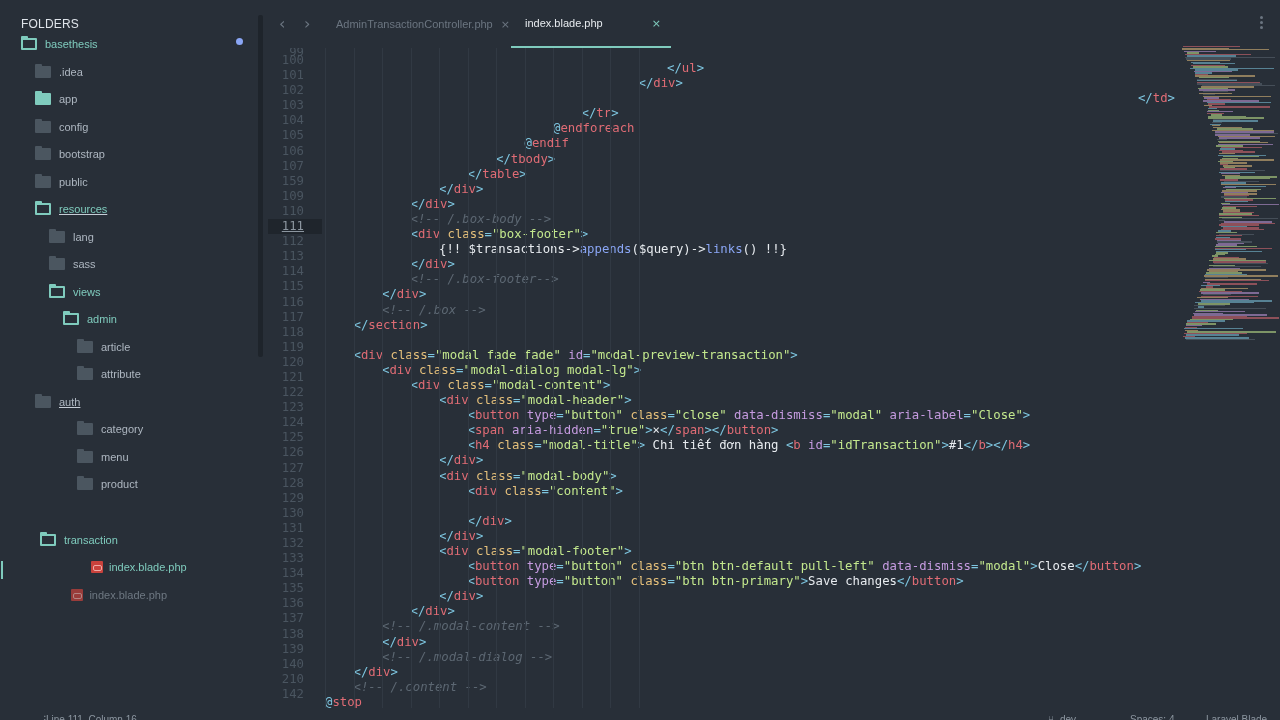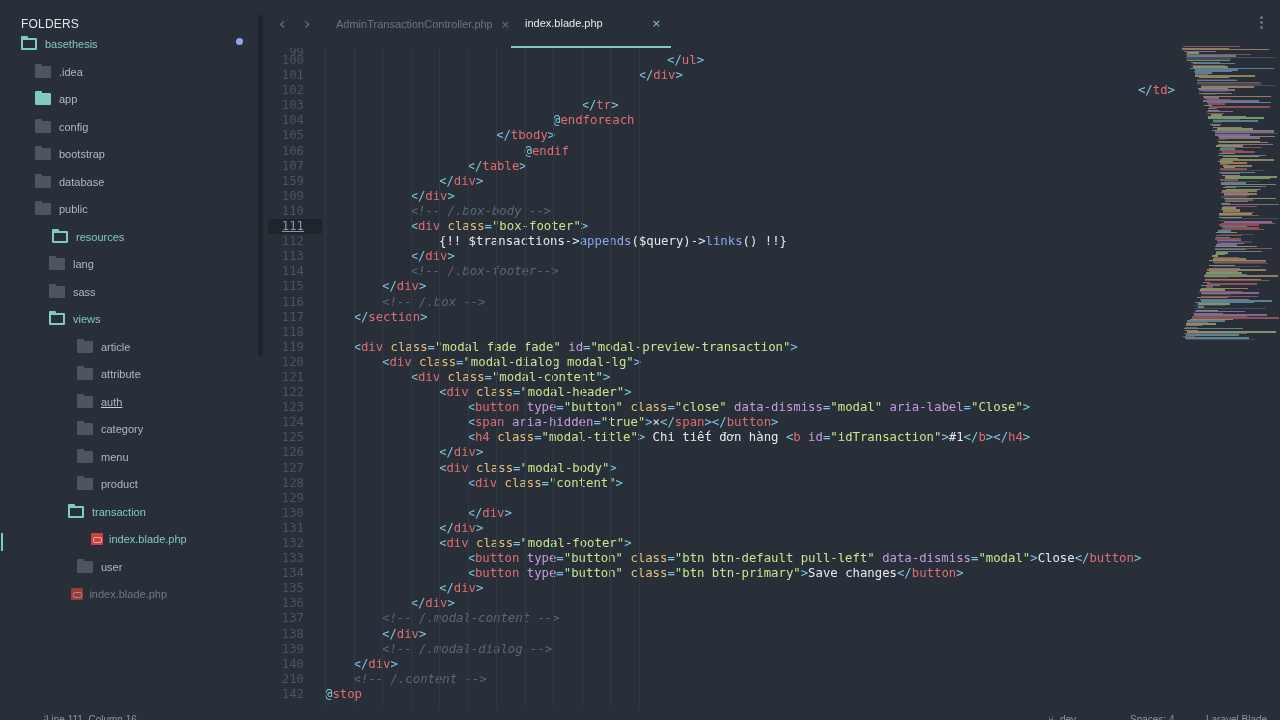--- a/index.html
+++ b/index.html
@@ -90,78 +90,74 @@
       <div class="tree-row" style="padding-left: 35px;">
         <span class="folder-icon closed"></span>
         <span class="label">config</span>
       </div>
       <div class="tree-row" style="padding-left: 35px;">
         <span class="folder-icon closed"></span>
         <span class="label">bootstrap</span>
       </div>
       <div class="tree-row" style="padding-left: 35px;">
         <span class="folder-icon closed"></span>
-        <span class="label">database</span>
-      </div>
-      <div class="tree-row" style="padding-left: 35px;">
-        <span class="folder-icon closed"></span>
         <span class="label">public</span>
       </div>
-      <div class="tree-row open" style="padding-left: 52px;">
+      <div class="tree-row open" style="padding-left: 35px; text-decoration: underline;">
         <span class="folder-icon open"></span>
         <span class="label">resources</span>
       </div>
       <div class="tree-row" style="padding-left: 49px;">
         <span class="folder-icon closed"></span>
         <span class="label">lang</span>
       </div>
       <div class="tree-row" style="padding-left: 49px;">
         <span class="folder-icon closed"></span>
         <span class="label">sass</span>
       </div>
       <div class="tree-row open" style="padding-left: 49px;">
         <span class="folder-icon open"></span>
         <span class="label">views</span>
       </div>
+      <div class="tree-row open" style="padding-left: 63px;">
+        <span class="folder-icon open"></span>
+        <span class="label">admin</span>
+      </div>
       <div class="tree-row" style="padding-left: 77px;">
         <span class="folder-icon closed"></span>
         <span class="label">article</span>
       </div>
       <div class="tree-row" style="padding-left: 77px;">
         <span class="folder-icon closed"></span>
         <span class="label">attribute</span>
       </div>
-      <div class="tree-row" style="padding-left: 77px; text-decoration: underline;">
+      <div class="tree-row" style="padding-left: 35px; text-decoration: underline;">
         <span class="folder-icon closed"></span>
         <span class="label">auth</span>
       </div>
       <div class="tree-row" style="padding-left: 77px;">
         <span class="folder-icon closed"></span>
         <span class="label">category</span>
       </div>
       <div class="tree-row" style="padding-left: 77px;">
         <span class="folder-icon closed"></span>
         <span class="label">menu</span>
       </div>
       <div class="tree-row" style="padding-left: 77px;">
         <span class="folder-icon closed"></span>
         <span class="label">product</span>
       </div>
-      <div class="tree-row open" style="padding-left: 68px;">
+      <div class="tree-row open" style="padding-left: 40px; margin-top: 28px;">
         <span class="folder-icon open"></span>
         <span class="label">transaction</span>
       </div>
       <div class="tree-row active" style="padding-left: 91px;">
         <span class="file-icon"></span>
         <span class="label">index.blade.php</span>
         <span class="active-bar"></span>
-      </div>
-      <div class="tree-row" style="padding-left: 77px;">
-        <span class="folder-icon closed"></span>
-        <span class="label">user</span>
       </div>
       <div class="tree-row dim" style="padding-left: 71.4px;">
         <span class="file-icon dim"></span>
         <span class="label">index.blade.php</span>
       </div>
     </div>
   <div class="sidebar-scrollbar"></div>
 </div>
 
 <div class="tabbar">
@@ -223,27 +219,27 @@
       <div class="ln">135</div>
       <div class="ln">136</div>
       <div class="ln">137</div>
       <div class="ln">138</div>
       <div class="ln">139</div>
       <div class="ln">140</div>
       <div class="ln">210</div>
       <div class="ln">142</div>
     </div>
   <div class="code" id="code" style="top: 5px;">
-      <div class="line" style="padding-left: 342px;"><span class="p">&lt;/</span><span class="t">ul</span><span class="p">&gt;</span></div>
+      <div class="line" style="padding-left: 342px; margin-top: 8px;"><span class="p">&lt;/</span><span class="t">ul</span><span class="p">&gt;</span></div>
       <div class="line" style="padding-left: 313.5px;"><span class="p">&lt;/</span><span class="t">div</span><span class="p">&gt;</span></div>
       <div class="line" style="padding-left: 285px; text-align: right;"><span class="p">&lt;/</span><span class="t">td</span><span class="p">&gt;</span></div>
       <div class="line" style="padding-left: 256.5px;"><span class="p">&lt;/</span><span class="t">tr</span><span class="p">&gt;</span></div>
       <div class="line" style="padding-left: 228px;"><span class="at">@</span><span class="t">endforeach</span></div>
+      <div class="line" style="padding-left: 199.5px;"><span class="at">@</span><span class="t">endif</span></div>
       <div class="line" style="padding-left: 171px;"><span class="p">&lt;/</span><span class="t">tbody</span><span class="p">&gt;</span></div>
-      <div class="line" style="padding-left: 199.5px;"><span class="at">@</span><span class="t">endif</span></div>
       <div class="line" style="padding-left: 142.5px;"><span class="p">&lt;/</span><span class="t">table</span><span class="p">&gt;</span></div>
       <div class="line" style="padding-left: 114px;"><span class="p">&lt;/</span><span class="t">div</span><span class="p">&gt;</span></div>
       <div class="line" style="padding-left: 85.5px;"><span class="p">&lt;/</span><span class="t">div</span><span class="p">&gt;</span></div>
       <div class="line" style="padding-left: 85.5px;"><span class="c">&lt;!-- /.box-body --&gt;</span></div>
       <div class="line" style="padding-left: 85.5px;"><span class="p">&lt;</span><span class="t">div</span><span class="w"> </span><span class="a">class</span><span class="p">=</span><span class="s">"box-footer"</span><span class="p">&gt;</span></div>
       <div class="line" style="padding-left: 114px;"><span class="w">{!! $transactions-&gt;</span><span class="fn">appends</span><span class="w">($query)-&gt;</span><span class="fn">links</span><span class="w">() !!}</span></div>
       <div class="line" style="padding-left: 85.5px;"><span class="p">&lt;/</span><span class="t">div</span><span class="p">&gt;</span></div>
       <div class="line" style="padding-left: 85.5px;"><span class="c">&lt;!-- /.box-footer--&gt;</span></div>
       <div class="line" style="padding-left: 57px;"><span class="p">&lt;/</span><span class="t">div</span><span class="p">&gt;</span></div>
       <div class="line" style="padding-left: 57px;"><span class="c">&lt;!-- /.box --&gt;</span></div>

